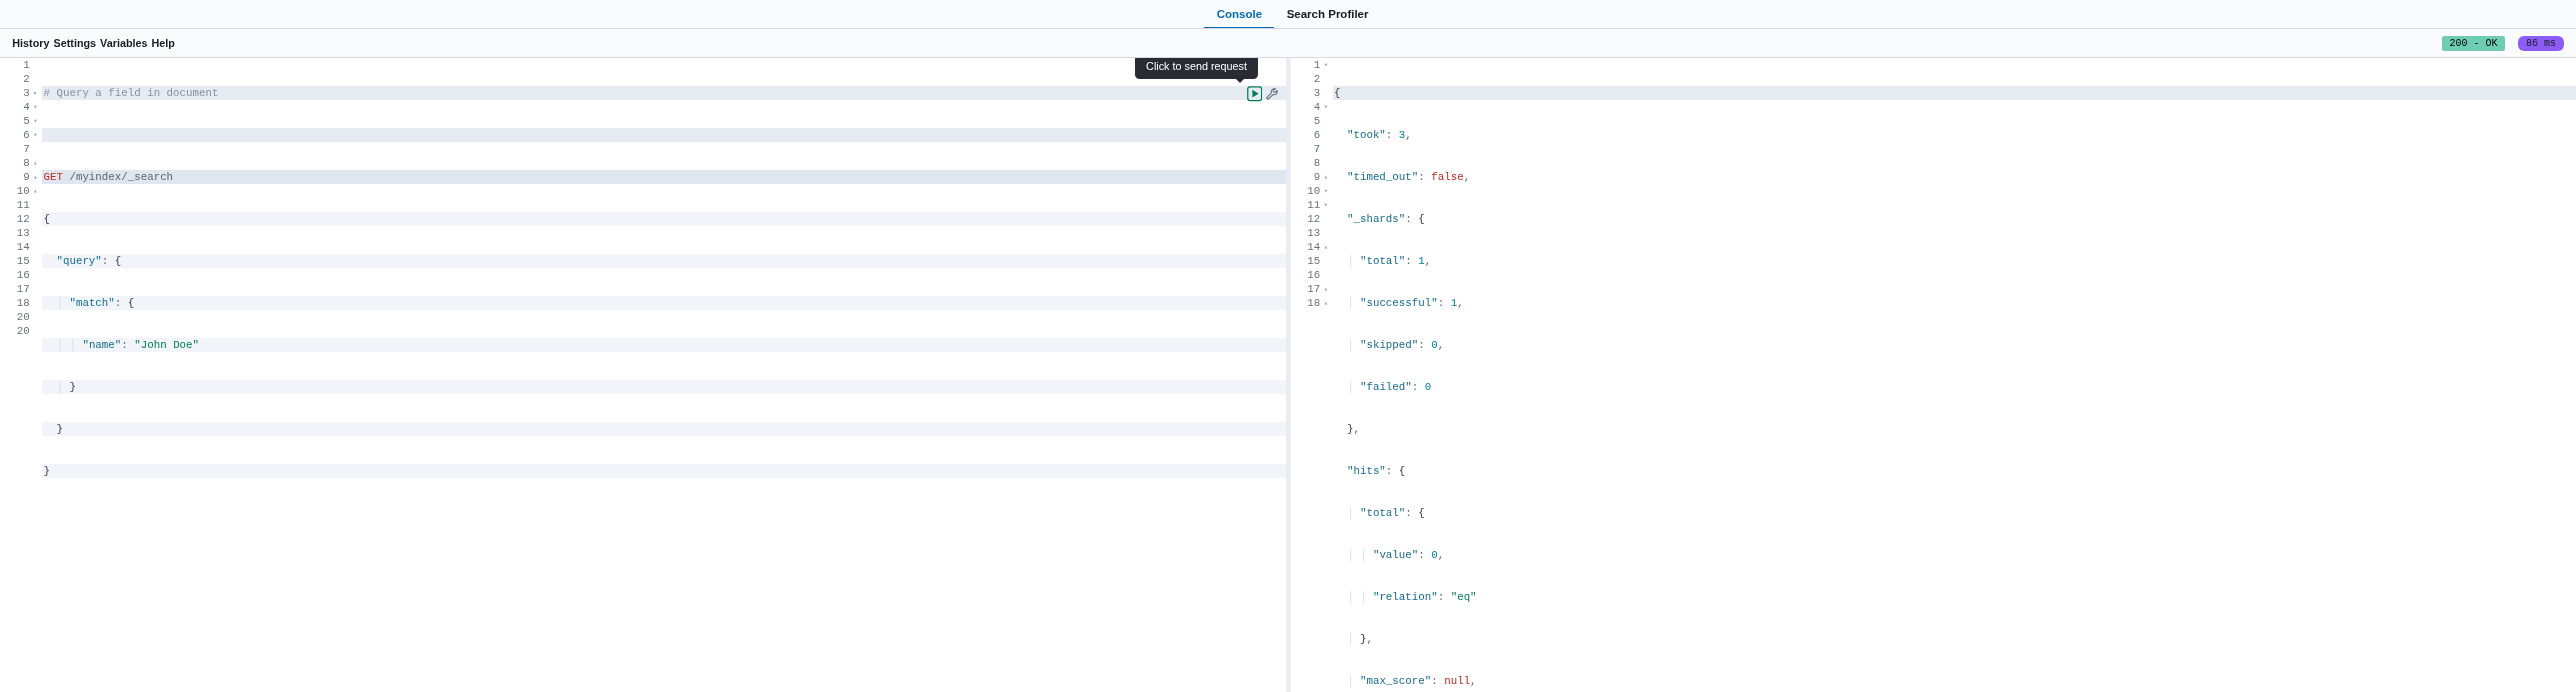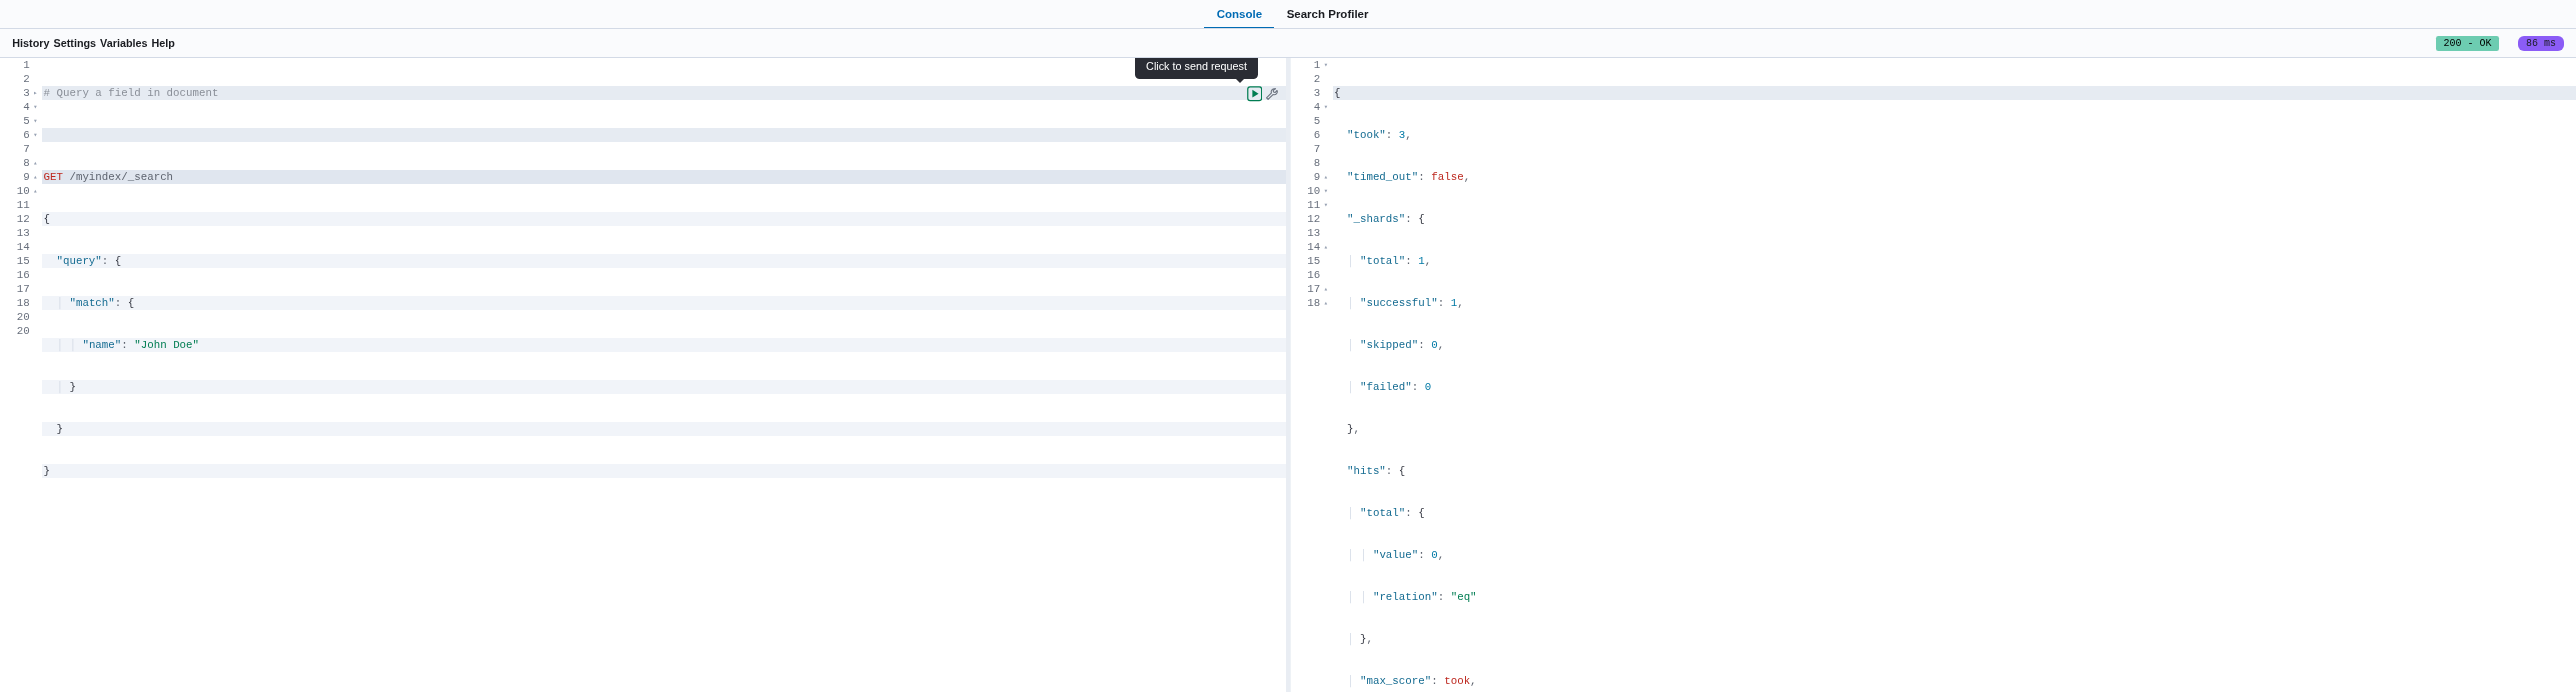--- a/index.html
+++ b/index.html
@@ -35,21 +35,21 @@
       padding: 6.2px 12.3px;
       background: #fafbfd;
     }
     .subbar-left { display: flex; gap: 4px; }
     .subbar-link {
       font-size: 10.8px;
       font-weight: 700;
       color: #1a1c21;
       cursor: pointer;
     }
-    .subbar-right { display: flex; gap: 19px; align-items: center; }
+    .subbar-right { display: flex; gap: 13px; align-items: center; }
     .badge {
       font-family: "SFMono-Regular", Consolas, "Liberation Mono", Menlo, monospace;
       font-size: 10px;
       padding: 2.3px 7.7px;
       border-radius: 2.3px;
       font-weight: 400;
     }
     .badge.status { background: #6dccb1; color: #000; }
     .badge.time { background: #8b5cf6; color: #1a1c21; border-radius: 6px; }
 
@@ -383,20 +383,20 @@
       <div class="row">  <span class="indent-guide">│ </span><span class="tok-key">"total"</span><span class="tok-punc">: </span><span class="tok-num">1</span><span class="tok-punc">,</span></div>
       <div class="row">  <span class="indent-guide">│ </span><span class="tok-key">"successful"</span><span class="tok-punc">: </span><span class="tok-num">1</span><span class="tok-punc">,</span></div>
       <div class="row">  <span class="indent-guide">│ </span><span class="tok-key">"skipped"</span><span class="tok-punc">: </span><span class="tok-num">0</span><span class="tok-punc">,</span></div>
       <div class="row">  <span class="indent-guide">│ </span><span class="tok-key">"failed"</span><span class="tok-punc">: </span><span class="tok-num">0</span></div>
       <div class="row">  <span class="tok-brace">}</span><span class="tok-punc">,</span></div>
       <div class="row">  <span class="tok-key">"hits"</span><span class="tok-punc">: </span><span class="tok-brace">{</span></div>
       <div class="row">  <span class="indent-guide">│ </span><span class="tok-key">"total"</span><span class="tok-punc">: </span><span class="tok-brace">{</span></div>
       <div class="row">  <span class="indent-guide">│ </span><span class="indent-guide">│ </span><span class="tok-key">"value"</span><span class="tok-punc">: </span><span class="tok-num">0</span><span class="tok-punc">,</span></div>
       <div class="row">  <span class="indent-guide">│ </span><span class="indent-guide">│ </span><span class="tok-key">"relation"</span><span class="tok-punc">: </span><span class="tok-string">"eq"</span></div>
       <div class="row">  <span class="indent-guide">│ </span><span class="tok-brace">}</span><span class="tok-punc">,</span></div>
-      <div class="row">  <span class="indent-guide">│ </span><span class="tok-key">"max_score"</span><span class="tok-punc">: </span><span class="tok-null">took</span><span class="tok-punc">,</span></div>
+      <div class="row">  <span class="indent-guide">│ </span><span class="tok-key">"max_score"</span><span class="tok-punc">: </span><span class="tok-null">null</span><span class="tok-punc">,</span></div>
       
       
       
     </div>
   </div>
 </div>
 
 
 </body></html>

